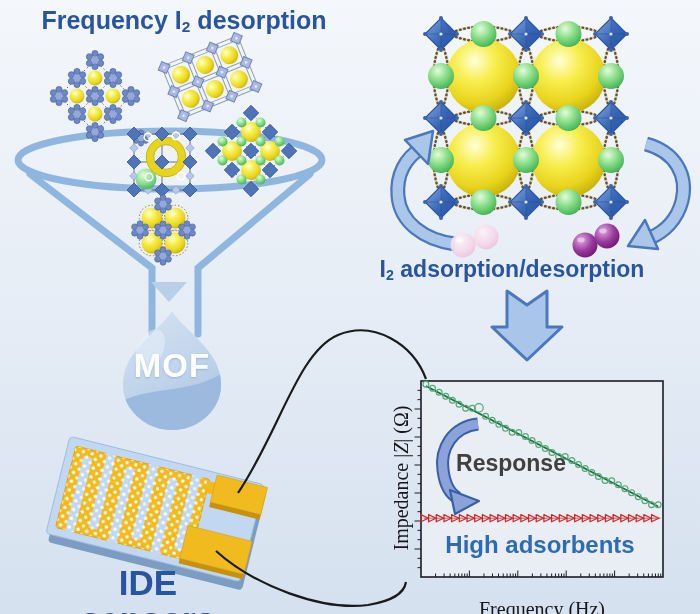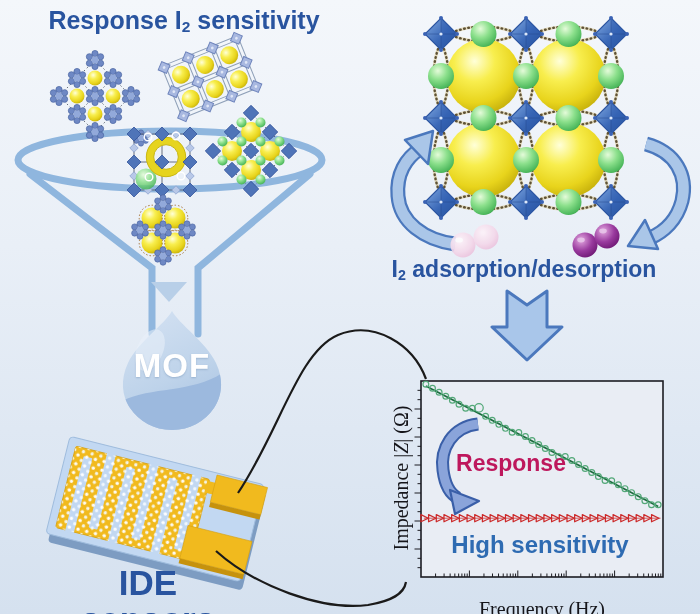--- a/index.html
+++ b/index.html
@@ -5,24 +5,24 @@
   html,body{margin:0;padding:0;}
   body{
     width:700px;height:614px;position:relative;overflow:hidden;
     background:linear-gradient(180deg,#f4f7fb 0%,#e9eff7 40%,#d5e1ef 100%);
     font-family:"Liberation Sans",sans-serif;
   }
   #scene{position:absolute;left:0;top:0;}
   .lbl{position:absolute;font-weight:bold;color:#29549f;text-align:center;line-height:1.05;}
   .lbl sub,.subsc{font-size:62%;vertical-align:-18%;}
   #title{left:28px;top:7px;width:312px;font-size:25px;}
-  #cycle-label{left:372px;top:257px;width:304px;font-size:23px;}
+  #cycle-label{left:360px;top:257px;width:304px;font-size:23px;}
   #mof-label{left:127px;top:349px;width:90px;font-size:33px;color:#ffffff;letter-spacing:1px;text-shadow:0 1px 2px rgba(90,120,160,.35);}
   #ide-label{left:48px;top:565px;width:200px;font-size:35px;}
-  #response-label{left:450px;top:451px;width:122px;font-size:23px;color:#be185d;}
+  #response-label{left:450px;top:451px;width:122px;font-size:23px;color:#404040;}
   #sensitivity-label{left:435px;top:532px;width:210px;font-size:24px;color:#2e6bb2;}
   .serif{position:absolute;font-family:"Liberation Serif",serif;color:#15151a;text-align:center;}
   #xlabel{left:440px;top:598px;width:204px;font-size:20px;}
   #ylabel{left:303px;top:467px;width:196px;height:22px;font-size:20px;transform:rotate(-90deg);}
   #ylabel .it{font-style:italic;}
 </style>
 </head>
 <body>
 
 <svg id="scene" width="700" height="614" viewBox="0 0 700 614">
@@ -487,32 +487,32 @@
       </g>
     <g>
       <path d="M478,424 C452,427 440,449 443,470 C445,486 450,494 458,498" stroke="#3a5fa8" stroke-width="13" fill="none"></path>
       <path d="M478,424 C452,427 440,449 443,470 C445,486 450,494 458,498" stroke="#8aa4da" stroke-width="9" fill="none"></path>
       <polygon points="479,501 450,490 455,514" fill="#8aa4da" stroke="#3a5fa8" stroke-width="2.2" stroke-linejoin="round"></polygon>
     </g>
   </g>
 </svg>
 
 <div id="title" class="lbl">
-  <span>Response I</span><span class="subsc">2</span><span> sensitivity</span>
+  <span>Frequency I</span><span class="subsc">2</span><span> desorption</span>
 </div>
 
 <div id="cycle-label" class="lbl">
   <span>I</span><span class="subsc">2</span><span> adsorption/desorption</span>
 </div>
 
 <div id="mof-label" class="lbl">MOF</div>
 
 <div id="ide-label" class="lbl">IDE sensors</div>
 
 <div id="response-label" class="lbl">Response</div>
 
-<div id="sensitivity-label" class="lbl">High sensitivity</div>
+<div id="sensitivity-label" class="lbl">High adsorbents</div>
 
 <div id="xlabel" class="serif">Frequency (Hz)</div>
 
 <div id="ylabel" class="serif">
   <span>Impedance |</span><span class="it">Z</span><span>| (Ω)</span>
 </div>
 
 </body></html>

